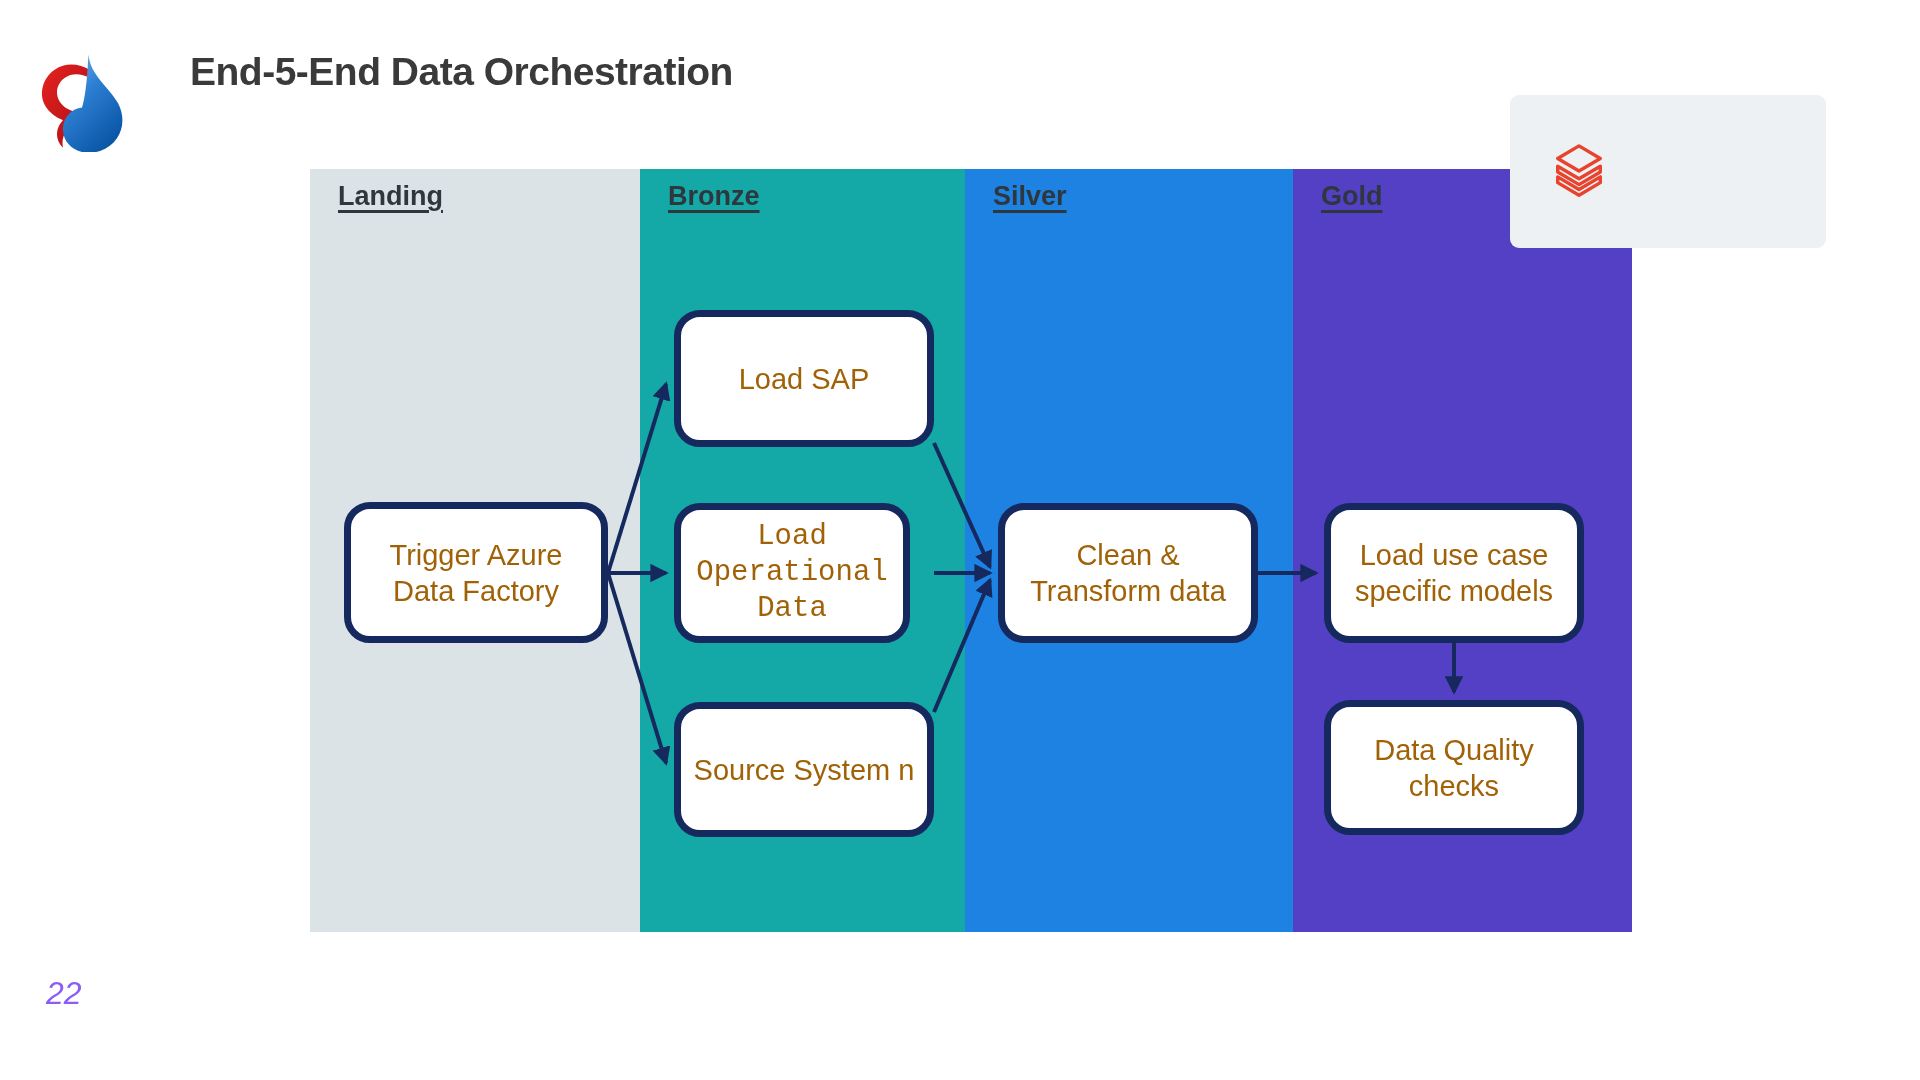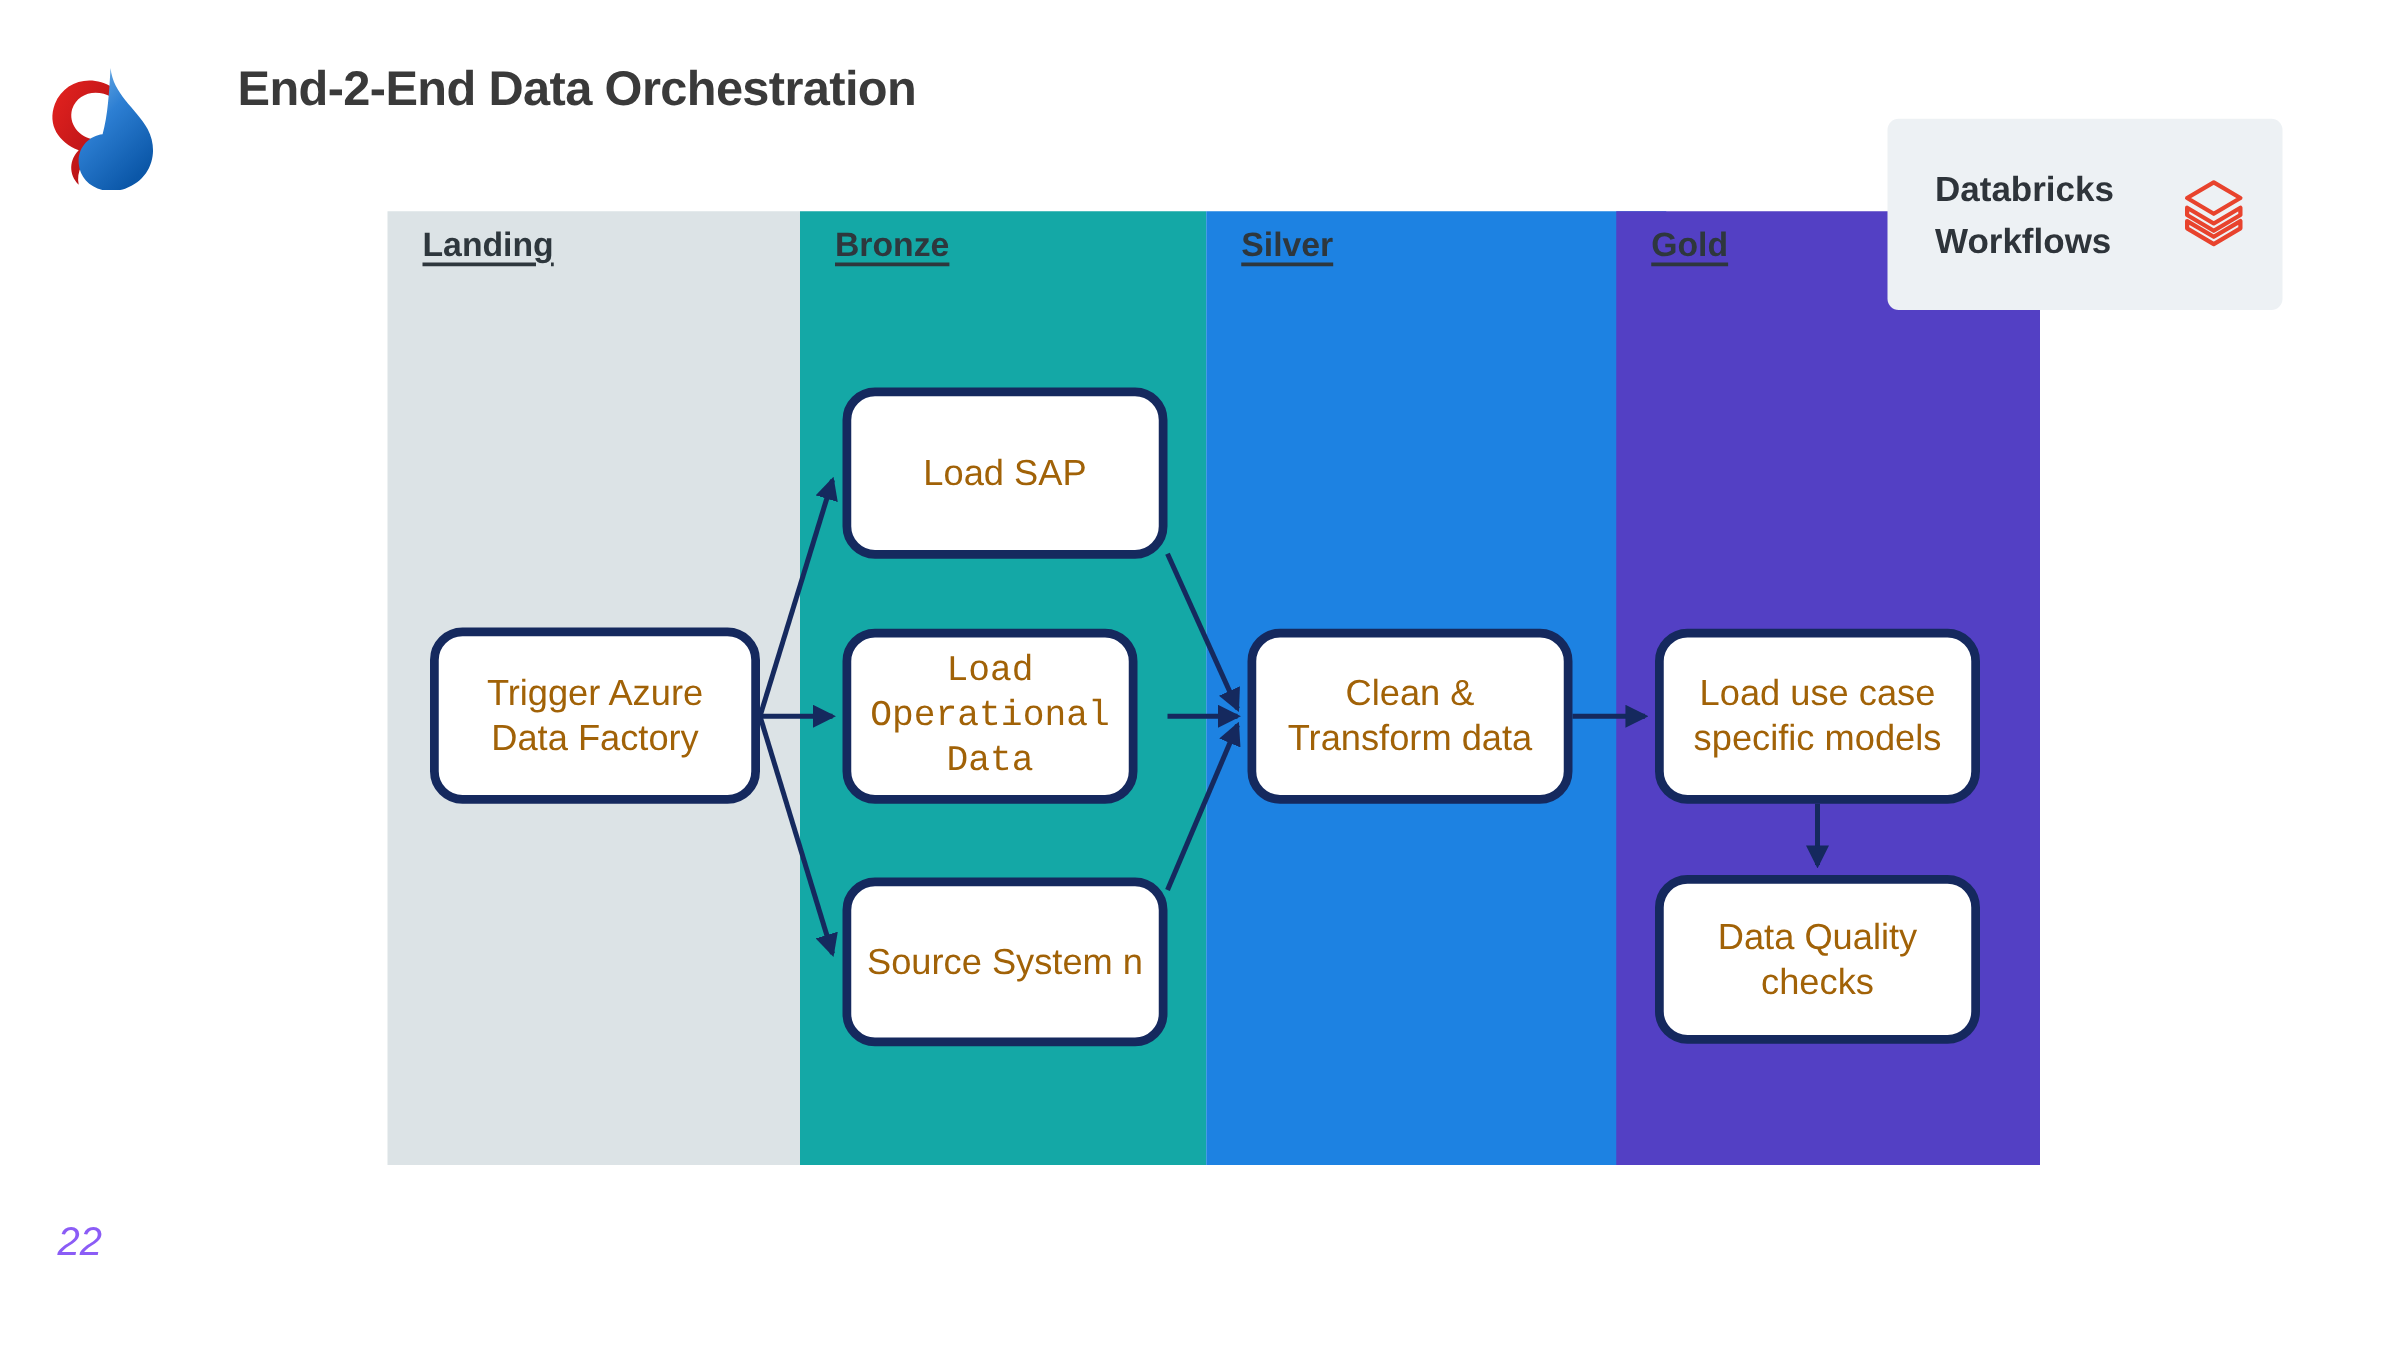--- a/index.html
+++ b/index.html
@@ -61,40 +61,36 @@
         <stop offset="0" stop-color="#e5231f"></stop>
         <stop offset="1" stop-color="#a90d14"></stop>
       </linearGradient>
     </defs>
     <path fill="url(#swred)" d="M59 23 C42 12 22 18 15 35 C9 51 18 64 33 70 C26 77 25 88 33 96
       C31 86 36 77 45 72 L45 62 C33 60 25 50 28 39 C32 27 46 23 58 30 Z"></path>
     <path fill="url(#swblue)" d="M57 8 C59 28 76 38 85 54 C94 71 88 92 68 99
       C50 105 34 95 33 80 C32 68 41 59 51 58 C55 44 56 26 57 8 Z"></path>
   </svg>
 
-  <div class="slide-title">End-2-End Data Orchestration</div>
+  <div class="slide-title">End-5-End Data Orchestration</div>
 
   <div class="col col-landing" style="background: rgb(220, 227, 230);">
     <span class="col-header">Landing</span>
   </div>
   <div class="col col-bronze" style="background: rgb(20, 168, 166);">
     <span class="col-header">Bronze</span>
   </div>
   <div class="col col-silver" style="background: rgb(29, 130, 226);">
     <span class="col-header">Silver</span>
   </div>
   <div class="col col-gold" style="background: rgb(83, 64, 196);">
     <span class="col-header">Gold</span>
   </div>
 
   <div class="badge" style="background: rgb(237, 241, 244);">
-    <div class="badge-text">
-      <span>Databricks</span><br>
-      <span>Workflows</span>
-    </div>
     <svg class="badge-icon" viewBox="0 0 64 64" fill="none" stroke="#e8432d" stroke-width="3.5" stroke-linejoin="round">
       <path d="M32 5 L54 18 L32 31 L10 18 Z"></path>
       <path d="M10 26 L32 39 L54 26 L54 32 L32 45 L10 32 Z"></path>
       <path d="M10 37 L32 50 L54 37 L54 43 L32 56 L10 43 Z"></path>
     </svg>
   </div>
 
   <svg class="edges" viewBox="0 0 1920 1080">
     <defs>
       <marker id="arrow" viewBox="0 0 10 10" refX="8.5" refY="5" markerWidth="4.6" markerHeight="4.6" orient="auto-start-reverse">

